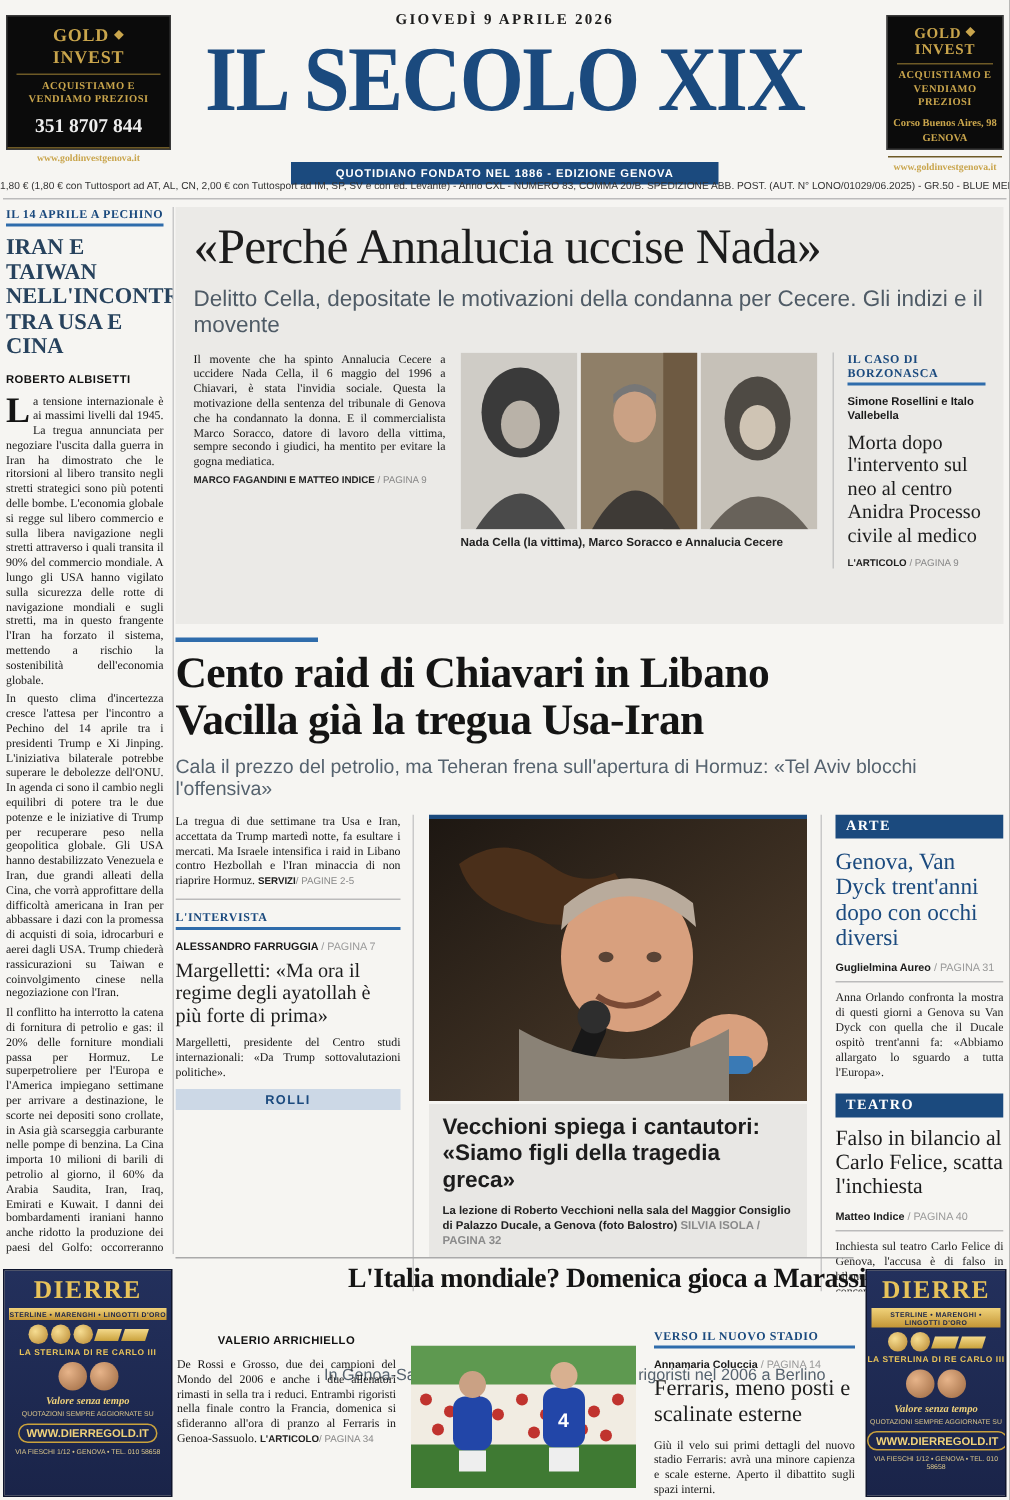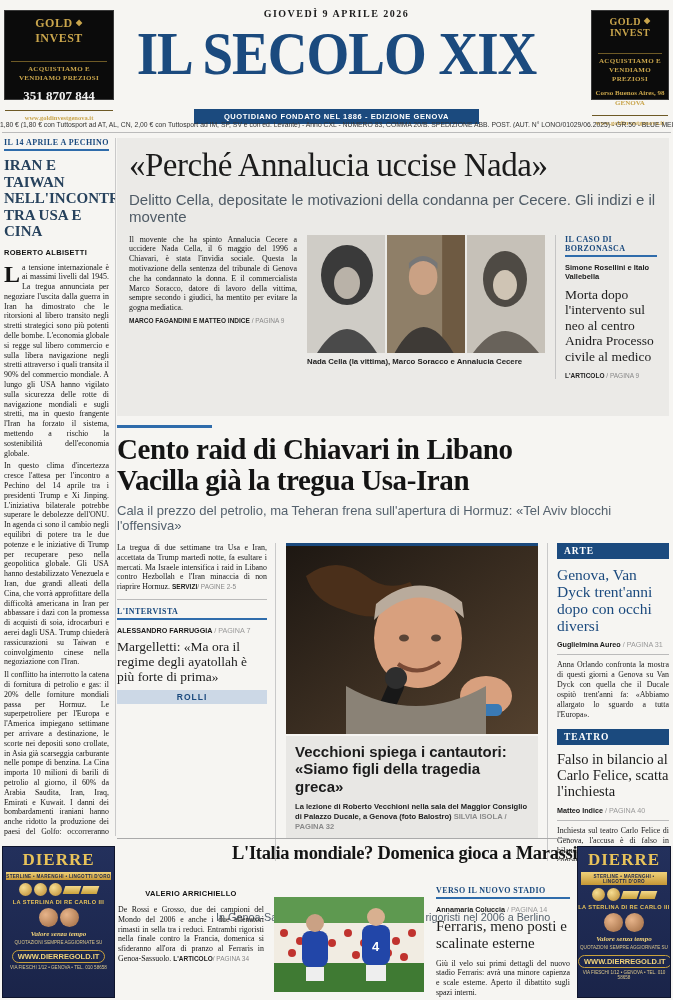--- a/index.html
+++ b/index.html
@@ -9,21 +9,21 @@
   .date{position:absolute;top:8px;left:0;right:0;text-align:center;
         font:bold 10px "Liberation Serif",serif;letter-spacing:1.5px;color:#1c1c1c;}
   .masthead{position:absolute;top:22px;left:125px;width:423px;text-align:center;
         font-family:"Liberation Serif",serif;font-weight:900;font-size:55px;line-height:1;
         color:#1b4a7e;letter-spacing:-1px;transform:scaleY(1.12);transform-origin:top;}
   .gold-ad{position:absolute;top:10px;height:90px;background:#0b0b0b;border:1px solid #3a3a3a;
         color:#c9a54c;text-align:center;font-family:"Liberation Serif",serif;box-sizing:border-box;padding-top:5px;}
   .gold-ad.left{left:4px;width:110px;}
   .gold-ad.right{right:4px;width:78px;}
   .ga-brand{font-weight:bold;font-size:12px;letter-spacing:.5px;border-bottom:1px solid #6e5a26;
-        padding-bottom:15px;margin:0 6px 3px;}
+        padding-bottom:3px;margin:0 6px 3px;}
   .gold-ad.right .ga-brand{font-size:10px;}
   .ga-diamond{font-size:8px;vertical-align:2px;}
   .ga-line1{font-size:7px;font-weight:bold;letter-spacing:.3px;line-height:1.3;padding:0 4px;}
   .ga-phone{font-size:13px;font-weight:bold;color:#eee;margin-top:5px;}
   .ga-addr{font-size:7px;font-weight:bold;color:#c9a54c;margin-top:5px;line-height:1.4;}
   .ga-url{font-size:6.5px;font-weight:bold;margin-top:6px;border-top:1px solid #6e5a26;padding-top:3px;}
   .band{position:absolute;top:105px;left:0;right:0;text-align:center;}
   .band span{display:inline-block;background:#1b4a7e;color:#fff;
         font:bold 7.5px "Liberation Sans",sans-serif;letter-spacing:.6px;padding:3px 30px;}
   .priceline{position:absolute;top:121px;left:0;right:0;text-align:center;white-space:nowrap;
@@ -245,20 +245,21 @@
             <span>SERVIZI</span><span class="grey">/ PAGINE 2-5</span>
           </span>
         </div>
         <div class="hr"></div>
         <span class="kicker">L'INTERVISTA</span>
         <div class="int-byline">
           <span>ALESSANDRO FARRUGGIA</span>
           <span class="grey">/ PAGINA 7</span>
         </div>
         <div class="int-head">Margelletti: «Ma ora il regime degli ayatollah è più forte di prima»</div>
+        <div class="bodytxt">Margelletti, presidente del Centro studi internazionali: «Da Trump sottovalutazioni politiche».</div>
         <div class="rolli-bar">ROLLI</div>
       </div>
 
       <div class="colB">
         <div class="vphoto">
           <svg width="100%" height="100%" viewBox="0 0 252 188" preserveAspectRatio="none">
             <rect width="252" height="188" fill="#2a2118"></rect>
             <rect width="252" height="188" fill="url(#vg)"></rect>
             <defs>
               <linearGradient id="vg" x1="0" y1="0" x2="1" y2="1">

